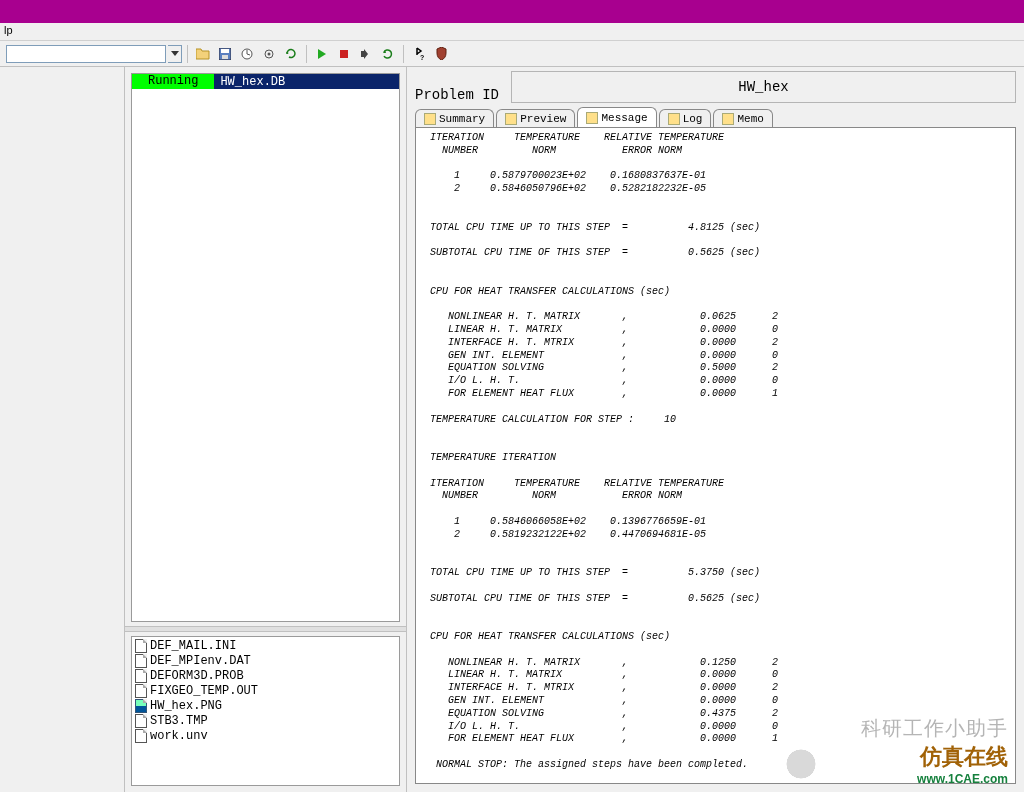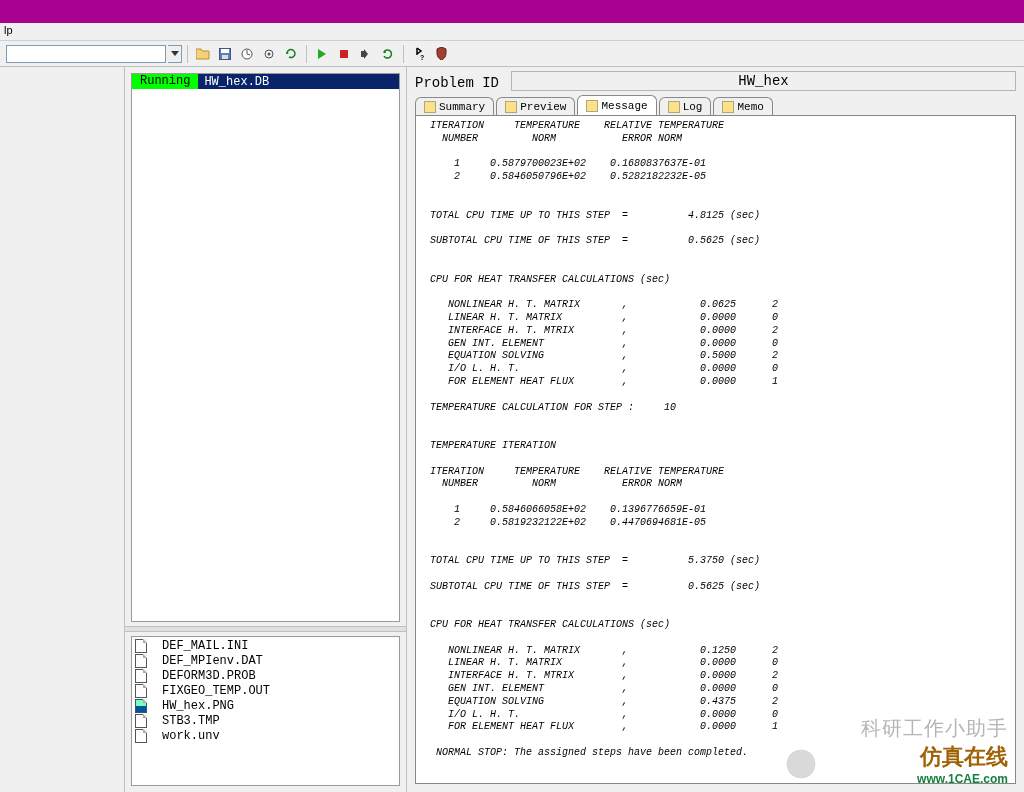--- a/index.html
+++ b/index.html
@@ -86,21 +86,21 @@
     align-items: center;
     background: #0a246a;
     color: #fff;
     height: 15px;
     font-family: "Courier New", monospace;
     font-size: 12px;
   }
   .runstatus {
     background: #00ff00;
     color: #000;
-    padding: 0 8px;
+    padding: 0 16px;
     margin-right: 6px;
     height: 15px;
     line-height: 15px;
   }
   .splitbar {
     height: 6px;
     background: #e0e0e0;
     border-top: 1px solid #c0c0c0;
     border-bottom: 1px solid #c0c0c0;
   }
@@ -109,21 +109,21 @@
     margin: 4px 6px 6px 6px;
     border: 1px solid #9a9a9a;
     background: #fff;
     overflow: hidden;
     padding: 1px;
   }
   .fileitem {
     display: flex;
     align-items: center;
     height: 15px;
-    gap: 15px;
+    gap: 3px;
     font-family: "Courier New", monospace;
     font-size: 12px;
     padding-left: 2px;
   }
   .file-icon {
     width: 12px; height: 14px;
     border: 1px solid #555;
     background: #fff;
     position: relative;
   }
@@ -150,21 +150,21 @@
     align-items: flex-end;
     padding: 4px 8px 2px 8px;
     gap: 12px;
     font-family: "Courier New", monospace;
     font-size: 14px;
   }
   .pidval {
     border: 1px solid #b5b5b5;
     background: #f0f0f0;
     flex: 1;
-    height: 20px;
+    height: 32px;
     padding: 1px 6px;
     display: flex;
     align-items: center;
     justify-content: center;
   }
   .tabs {
     display: flex;
     align-items: flex-end;
     padding: 0 8px;
     height: 22px;

